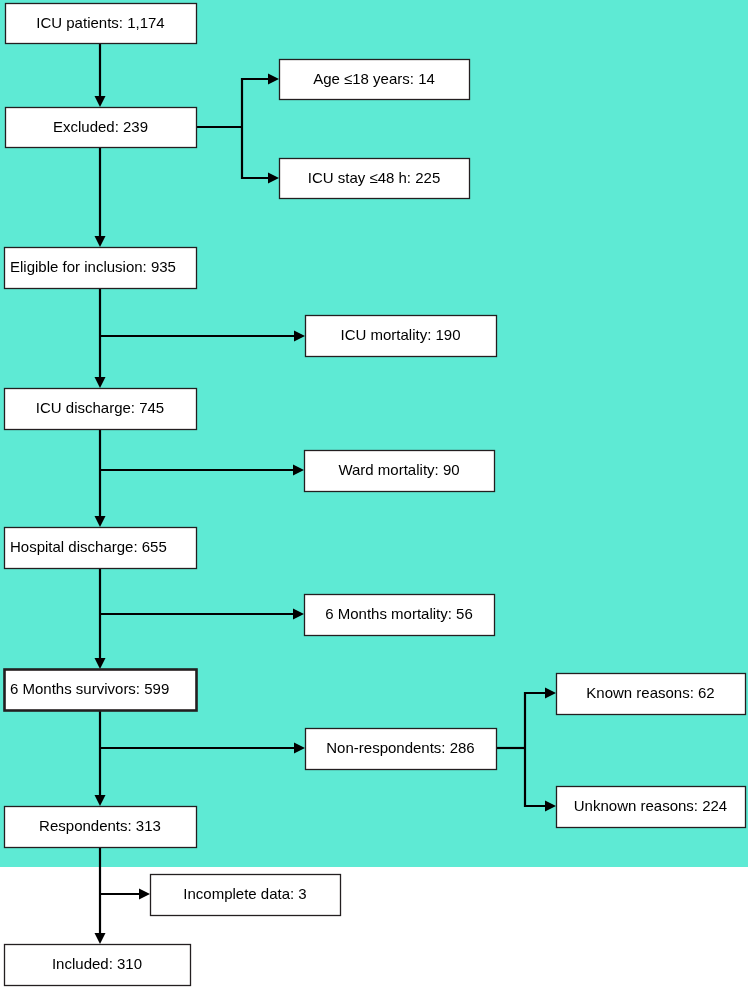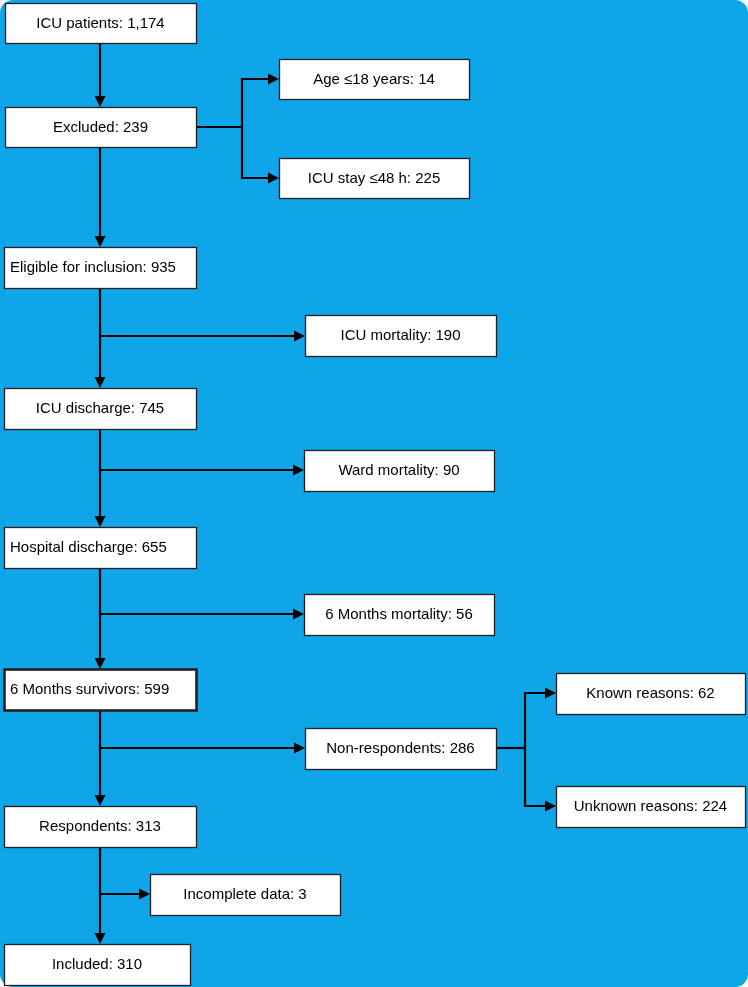--- a/index.html
+++ b/index.html
@@ -10,23 +10,22 @@
   body {
     width: 748px;
     height: 987px;
     font-family: "Liberation Sans", sans-serif;
     color: #000000;
     overflow: hidden;
   }
   #flowchart-root {
     position: relative;
     width: 748px;
-    height: 987px;
-    background: #0ea5e9;
-    border-radius: 13px;
+    height: 867px;
+    background: #5eead4;
   }
   svg.chart-svg {
     position: absolute;
     top: 0;
     left: 0;
     width: 748px;
     height: 987px;
     display: block;
   }
   .node-rect {

